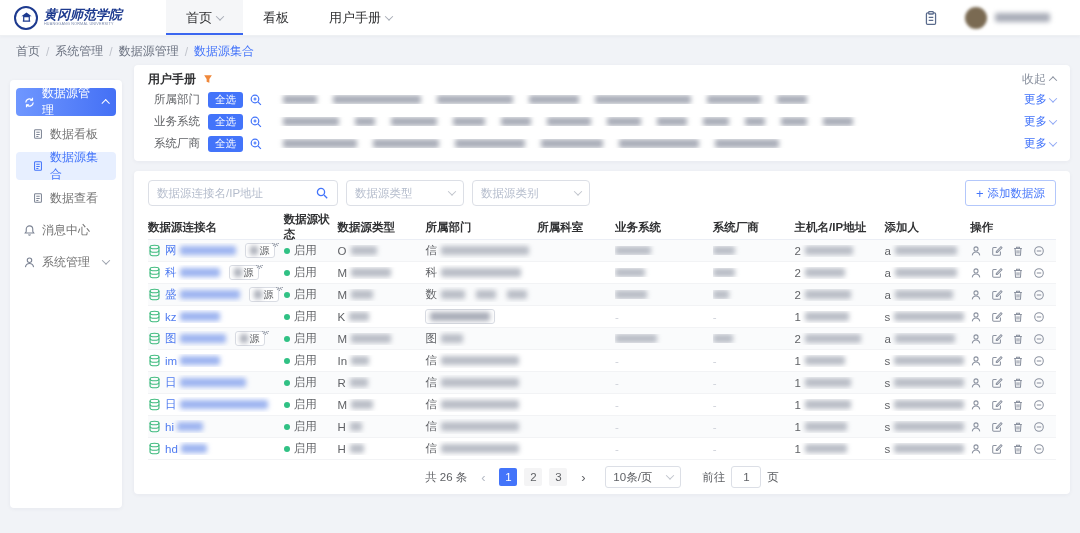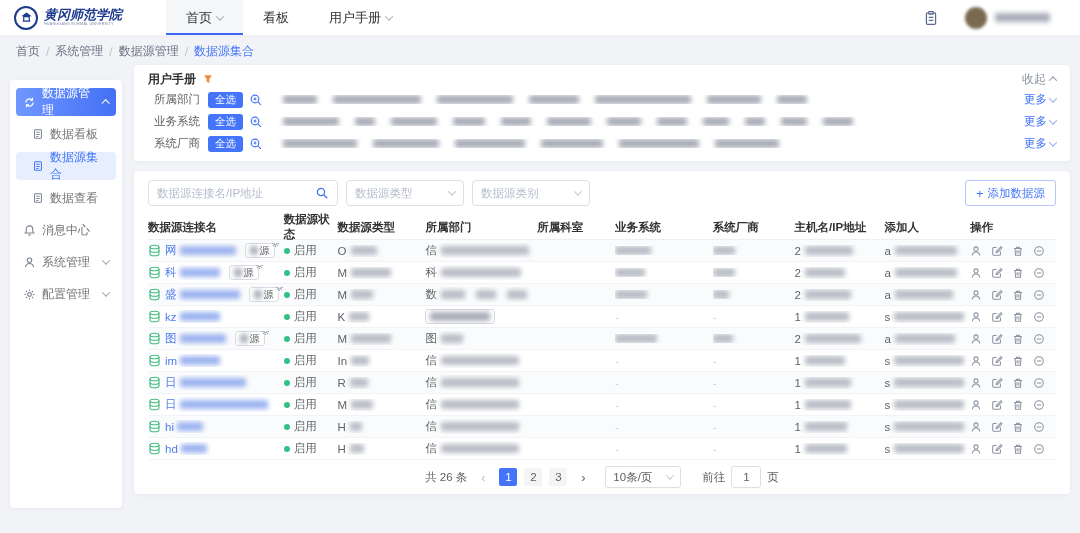--- a/index.html
+++ b/index.html
@@ -204,30 +204,20 @@
         <div class="side-item ">
     <span class="side-icon">
             <svg width="13" height="13" viewBox="0 0 14 14" fill="none" stroke="#7c8494" stroke-width="1.2">
               <circle cx="7" cy="4.6" r="2.4"></circle>
               <path d="M2.6 12c.5-2.6 2.3-3.9 4.4-3.9s3.9 1.3 4.4 3.9"></path>
             </svg>
           </span>
     <span>系统管理</span>
     <span class="chev down"></span>
         </div>
-        <div class="side-item ">
-    <span class="side-icon">
-            <svg width="13" height="13" viewBox="0 0 14 14" fill="none" stroke="#7c8494" stroke-width="1.2">
-              <circle cx="7" cy="7" r="2"></circle>
-              <path d="M7 1.6v1.7M7 10.7v1.7M1.6 7h1.7M10.7 7h1.7M3.2 3.2l1.2 1.2M9.6 9.6l1.2 1.2M10.8 3.2 9.6 4.4M4.4 9.6l-1.2 1.2"></path>
-            </svg>
-          </span>
-    <span>配置管理</span>
-    <span class="chev down"></span>
-        </div>
       </aside>
 
     <main class="main">
       <section class="card filter-card">
         <div class="filter-head">
           <span class="filter-title">用户手册</span>
           <span style="display:flex;">
             <svg width="12" height="12" viewBox="0 0 14 14">
                 <path d="M2.5 2.5h9L8.6 7v4.4l-3.2-1.1V7z" fill="#f0883a"></path>
               </svg>

